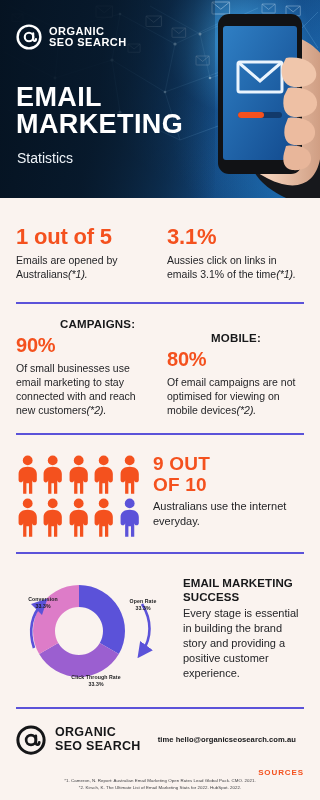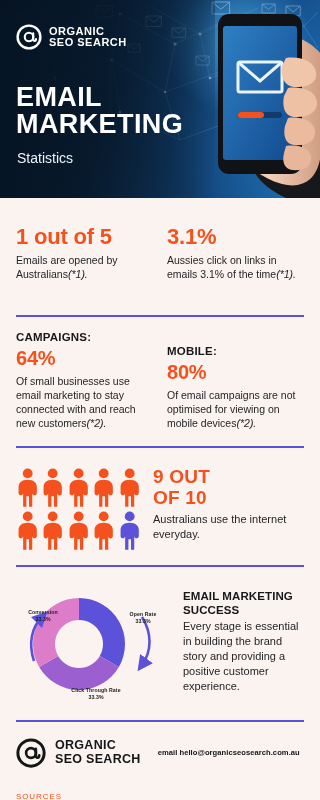--- a/index.html
+++ b/index.html
@@ -63,27 +63,28 @@
   .stat-col.right { padding-left:4px; }
 
   .big-num {
     color:#f4511e; font-weight:bold; font-size:22px; line-height:26px;
     letter-spacing:-.2px;
   }
   .big-num.sm { font-size:20px; }
   .kicker {
     color:#17181a; font-weight:bold; font-size:11.5px; letter-spacing:.2px;
     margin-bottom:2px;
+    margin-left:44px;
   }
   .body-text {
     color:#242528; font-size:10.5px; line-height:14px; margin-top:3px;
   }
   .body-text i { font-style:italic; }
 
-  .sec1 { padding-top:26px; padding-bottom:34px; }
+  .sec1 { padding-top:26px; padding-bottom:21px; }
   .sec2 { padding-top:14px; padding-bottom:16px; }
   .sec3 { padding-top:16px; padding-bottom:14px; display:flex; gap:12px; align-items:flex-start; }
   .sec4 { padding-top:14px; padding-bottom:14px; display:flex; gap:7px; align-items:flex-start; }
 
   .people-grid {
     width:125px; display:grid; grid-template-columns:repeat(5,1fr);
     gap:3px 2px; flex:0 0 125px; padding-top:4px;
   }
   .person { width:100%; display:block; }
 
@@ -117,22 +118,22 @@
   .logo-mark-dark { width:30px; height:30px; flex:0 0 30px; }
   .logo-text-dark {
     color:#151618; font-weight:bold; font-size:12.5px; line-height:13.5px;
     letter-spacing:.3px; flex:0 0 auto;
   }
   .contact {
     margin-left:8px; color:#151618; font-weight:bold; font-size:7.6px;
     line-height:11px; letter-spacing:.05px;
   }
   .sources-title {
-    text-align:left; color:#f4511e; font-weight:normal; font-size:8px;
-    letter-spacing:.9px; margin-top:24px;
+    text-align:right; color:#f4511e; font-weight:bold; font-size:8px;
+    letter-spacing:.9px; margin-top:13px;
   }
   .source-line {
     text-align:center; color:#3a3b3e; font-size:4.4px; line-height:7px;
     letter-spacing:.05px;
   }
 </style>
 </head>
 <body>
 
 <div class="page">
@@ -292,21 +293,21 @@
           <span>Aussies click on links in emails 3.1% of the time</span><i>(*1).</i>
         </div>
       </div>
     </div>
 
     <div class="divider"></div>
 
     <div class="sec2 stats-row">
       <div class="stat-col">
         <div class="kicker">CAMPAIGNS:</div>
-        <div class="big-num sm">64%</div>
+        <div class="big-num sm">90%</div>
         <div class="body-text">
           <span>Of small businesses use email marketing to stay connected with and reach new customers</span><i>(*2).</i>
         </div>
       </div>
       <div class="stat-col right" style="padding-top:14px;">
         <div class="kicker">MOBILE:</div>
         <div class="big-num sm">80%</div>
         <div class="body-text">
           <span>Of email campaigns are not optimised for viewing on mobile devices</span><i>(*2).</i>
         </div>
@@ -436,21 +437,21 @@
       <svg class="logo-mark-dark" viewBox="0 0 32 32">
         <circle cx="16" cy="16" r="14" fill="none" stroke="#151618" stroke-width="3.2"></circle>
         <circle cx="16" cy="16" r="5.2" fill="none" stroke="#151618" stroke-width="2.8"></circle>
         <path d="M21.2 11.6 L21.2 19 C21.2 21.8 24.8 21.8 24.8 18.4" fill="none" stroke="#151618" stroke-width="2.8" stroke-linecap="round"></path>
       </svg>
       <div class="logo-text-dark">
         <div>ORGANIC</div>
         <div>SEO SEARCH</div>
       </div>
       <div class="contact">
-        <div>email hello@organicseosearch.com.au</div>
+        <div>time hello@organicseosearch.com.au</div>
       </div>
     </div>
 
     <div class="sources-title">SOURCES</div>
     <div class="source-line">*1. Cameron, N. Report: Australian Email Marketing Open Rates Lead Global Pack. CMO. 2021.</div>
     <div class="source-line">*2. Kirsch, K. The Ultimate List of Email Marketing Stats for 2022. HubSpot. 2022.</div>
   </div>
 
 </div>
 

